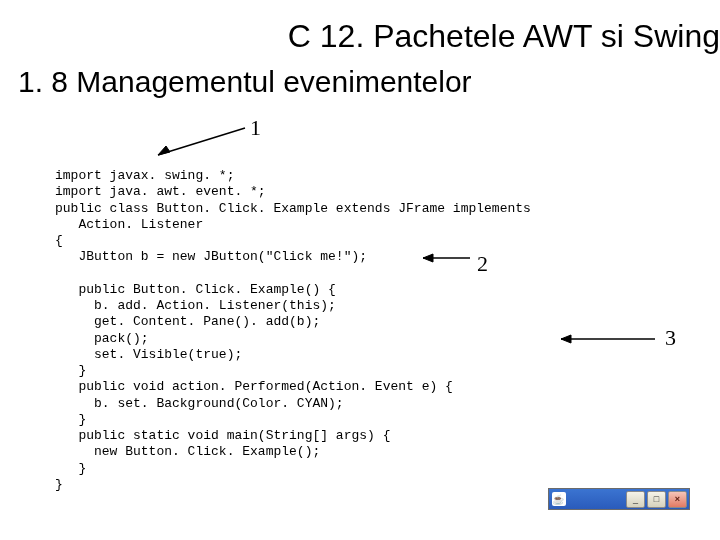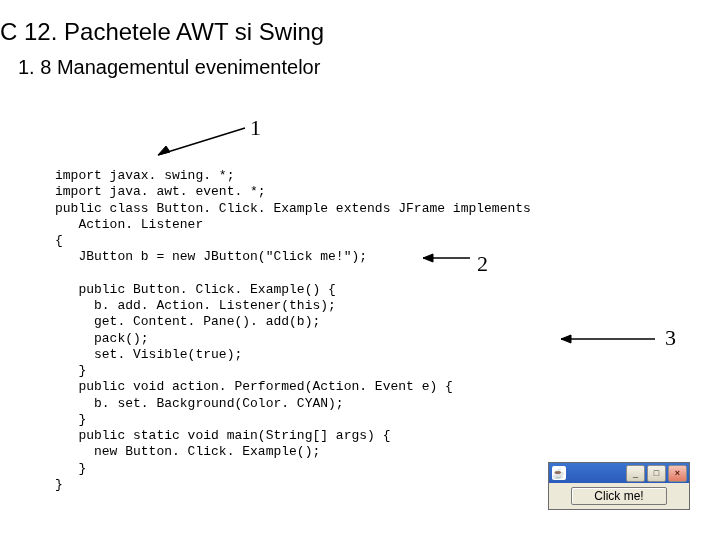--- a/index.html
+++ b/index.html
@@ -6,27 +6,27 @@
     margin: 0;
     padding: 0;
     width: 720px;
     height: 540px;
     font-family: Arial, Helvetica, sans-serif;
     background: #fff;
     position: relative;
     overflow: hidden;
   }
   .title {
-    text-align: left;
-    font-size: 24px;
+    text-align: right;
+    font-size: 32px;
     font-weight: normal;
-    margin: 18px 16px 10px 0;
+    margin: 18px 0 10px 0;
   }
   .subtitle {
-    font-size: 20px;
+    font-size: 30px;
     margin: 8px 0 12px 18px;
   }
   .annot {
     position: absolute;
     font-family: "Times New Roman", serif;
     font-size: 22px;
   }
   .arrow {
     position: absolute;
     stroke: #000;
@@ -151,16 +151,13 @@
 </svg>
 
 <div class="win">
   <div class="win-titlebar">
     <div class="win-icon">☕</div>
     <div class="win-spacer"></div>
     <div class="win-btn">_</div>
     <div class="win-btn">□</div>
     <div class="win-btn close">×</div>
   </div>
-  <div class="win-body">
-    <button class="click-btn">Click me!</button>
-  </div>
 </div>
 
 </body></html>

